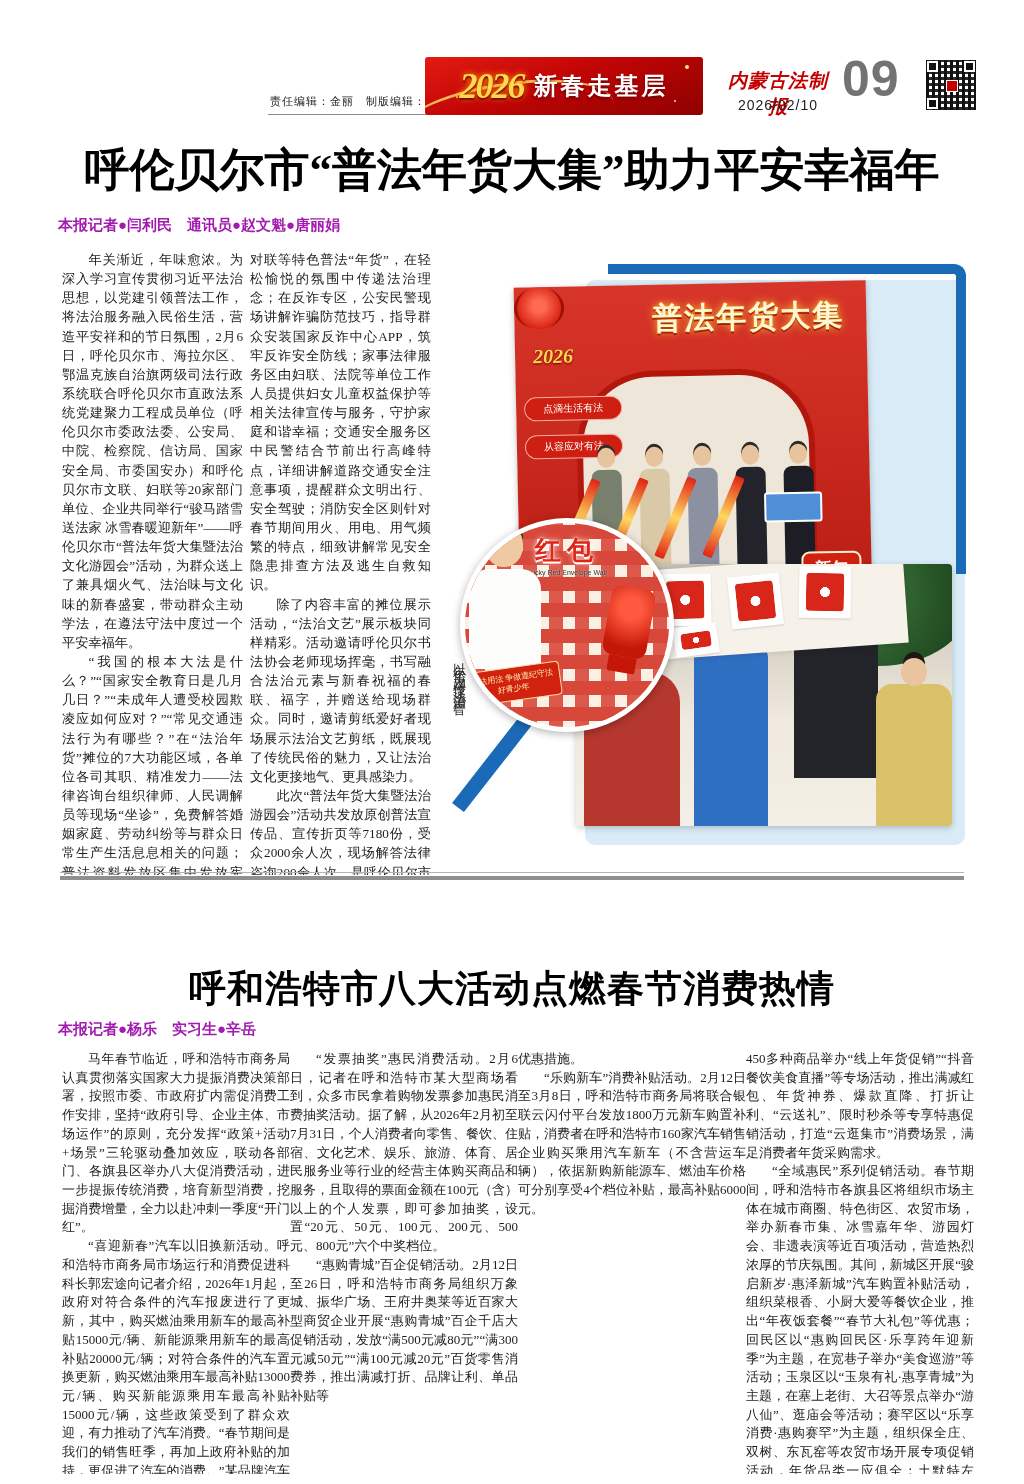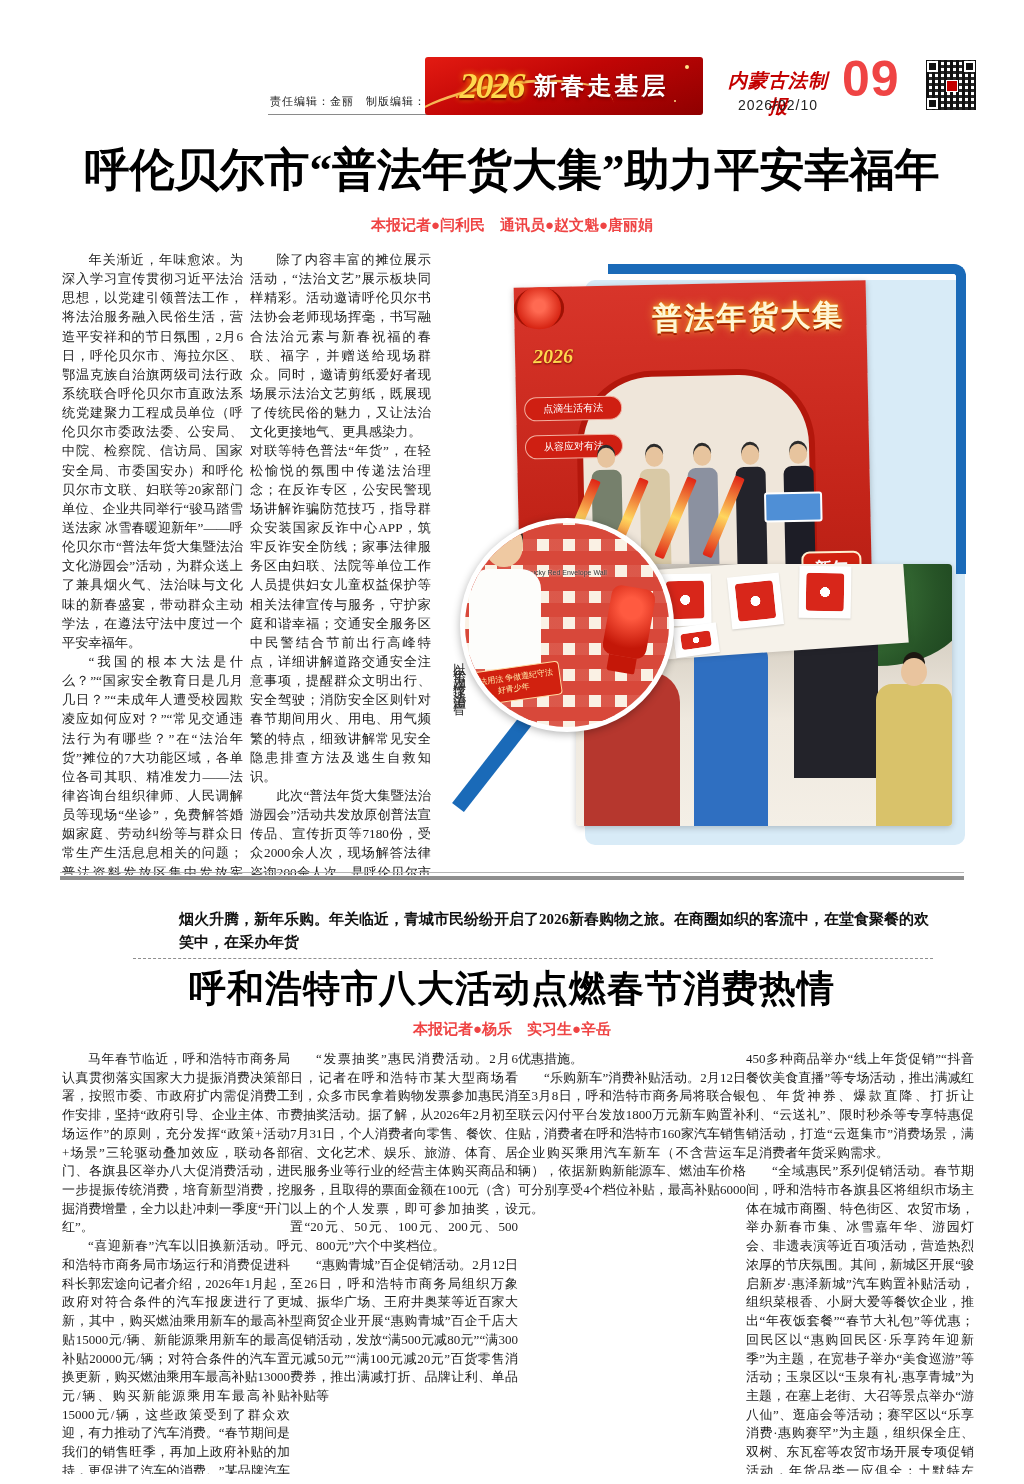--- a/index.html
+++ b/index.html
@@ -20,33 +20,33 @@
   .banner-spark{position:absolute;right:14px;top:8px;width:4px;height:4px;border-radius:50%;background:#ffe58a;
           box-shadow:-12px 34px 0 -1px #ffe58a,-230px 30px 0 -1px #ffd24d,-200px 8px 0 -2px #ffd24d,18px 20px 0 -2px #fff2b0;}
   .banner-year{position:relative;font-size:36px;font-weight:bold;font-style:italic;color:#ffd84d;
           text-shadow:0 2px 2px #7a0000,0 0 6px #ffb300;letter-spacing:-2px;}
   .banner-title{position:relative;font-size:24px;font-weight:900;color:#fff;letter-spacing:3px;
           font-family:"Liberation Sans","DejaVu Sans",sans-serif;text-shadow:0 2px 3px #6d0000;}
   .masthead{left:720px;top:68px;width:116px;text-align:center;font-size:19px;font-weight:bold;
           font-style:italic;color:#c40000;letter-spacing:1px;}
   .issue-date{left:720px;top:97px;width:116px;text-align:center;font-size:14px;color:#222;letter-spacing:1px;
           font-family:"Liberation Sans","DejaVu Sans",sans-serif;}
-  .page-number{left:842px;top:50px;font-size:50px;font-weight:900;color:#ef4444;
+  .page-number{left:842px;top:50px;font-size:50px;font-weight:900;color:#737373;
           font-family:"Liberation Sans","DejaVu Sans",sans-serif;letter-spacing:1px;text-align:center;}
   .qr{left:926px;top:60px;width:50px;height:50px;background:
         repeating-linear-gradient(0deg,rgba(17,17,17,.9) 0 3px,transparent 3px 6px),
         repeating-linear-gradient(90deg,#111 0 3px,#fff 3px 6px);outline:2px solid #fff;}
   .qr .eye{width:11px;height:11px;background:#111;border:2px solid #fff;box-sizing:border-box;}
   .qr .e1{left:1px;top:1px}.qr .e2{right:1px;top:1px}.qr .e3{left:1px;bottom:1px}
   .qr .dot{left:20px;top:20px;width:10px;height:10px;background:#c40000;border:1px solid #fff;}
 
   
   .headline1{left:58px;top:140px;width:908px;text-align:center;font-size:45px;font-weight:900;
           color:#000;letter-spacing:0;white-space:nowrap;}
-  .byline{width:908px;left:58px;text-align:center;font-size:15px;font-weight:bold;color:#ef4444;}
+  .byline{width:908px;left:58px;font-size:15px;font-weight:bold;color:#a21caf;}
   .byline1{top:216px;}
   .a1cols{left:62px;top:250px;width:370px;height:625px;display:flex;gap:7px;overflow:hidden;}
   .a1col{width:181px;height:625px;overflow:hidden;}
   .para{margin:0;text-align:justify;text-indent:2em;font-size:13.2px;line-height:1.45;color:#1c1c1c;}
   .para.cont{text-indent:0;}
   .para .lead{font-weight:normal;}
   .a2 .para{font-size:13px;line-height:1.44;}
 
   
   .panel-bg{left:585px;top:280px;width:380px;height:565px;background:#d8ebf7;border-radius:10px;}
@@ -187,22 +187,22 @@
 
   <h1 class="abs headline1" style="margin:0">呼伦贝尔市“普法年货大集”助力平安幸福年</h1>
   <div class="abs byline byline1">本报记者●闫利民　通讯员●赵文魁●唐丽娟</div>
 
   <div class="abs a1cols">
     <div class="a1col">
       <p class="para">年关渐近，年味愈浓。为深入学习宣传贯彻习近平法治思想，以党建引领普法工作，将法治服务融入民俗生活，营造平安祥和的节日氛围，2月6日，呼伦贝尔市、海拉尔区、鄂温克族自治旗两级司法行政系统联合呼伦贝尔市直政法系统党建聚力工程成员单位（呼伦贝尔市委政法委、公安局、中院、检察院、信访局、国家安全局、市委国安办）和呼伦贝尔市文联、妇联等20家部门单位、企业共同举行“骏马踏雪送法家 冰雪春暖迎新年”——呼伦贝尔市“普法年货大集暨法治文化游园会”活动，为群众送上了兼具烟火气、法治味与文化味的新春盛宴，带动群众主动学法，在遵法守法中度过一个平安幸福年。</p>
       <p class="para">“我国的根本大法是什么？”“国家安全教育日是几月几日？”“未成年人遭受校园欺凌应如何应对？”“常见交通违法行为有哪些？”在“法治年货”摊位的7大功能区域，各单位各司其职、精准发力——法律咨询台组织律师、人民调解员等现场“坐诊”，免费解答婚姻家庭、劳动纠纷等与群众日常生产生活息息相关的问题；普法资料发放区集中发放宪法、国家安全法、反间谍法、反有组织犯罪法、治安管理处罚法、未成年人保护法、妇女权益保障法、公路法、道路交通安全法等各类法律法规，让群众把“法律知识”带回家；互动体验区设置丢沙包、法治转盘问答等趣味项目，参与者答对问题即可获得法治窗花、法治</p>
     </div>
     <div class="a1col">
+      <p class="para cont">对联等特色普法“年货”，在轻松愉悦的氛围中传递法治理念；在反诈专区，公安民警现场讲解诈骗防范技巧，指导群众安装国家反诈中心APP，筑牢反诈安全防线；家事法律服务区由妇联、法院等单位工作人员提供妇女儿童权益保护等相关法律宣传与服务，守护家庭和谐幸福；交通安全服务区中民警结合节前出行高峰特点，详细讲解道路交通安全注意事项，提醒群众文明出行、安全驾驶；消防安全区则针对春节期间用火、用电、用气频繁的特点，细致讲解常见安全隐患排查方法及逃生自救知识。</p>
       <p class="para">除了内容丰富的摊位展示活动，“法治文艺”展示板块同样精彩。活动邀请呼伦贝尔书法协会老师现场挥毫，书写融合法治元素与新春祝福的春联、福字，并赠送给现场群众。同时，邀请剪纸爱好者现场展示法治文艺剪纸，既展现了传统民俗的魅力，又让法治文化更接地气、更具感染力。</p>
-      <p class="para cont">对联等特色普法“年货”，在轻松愉悦的氛围中传递法治理念；在反诈专区，公安民警现场讲解诈骗防范技巧，指导群众安装国家反诈中心APP，筑牢反诈安全防线；家事法律服务区由妇联、法院等单位工作人员提供妇女儿童权益保护等相关法律宣传与服务，守护家庭和谐幸福；交通安全服务区中民警结合节前出行高峰特点，详细讲解道路交通安全注意事项，提醒群众文明出行、安全驾驶；消防安全区则针对春节期间用火、用电、用气频繁的特点，细致讲解常见安全隐患排查方法及逃生自救知识。</p>
       <p class="para">此次“普法年货大集暨法治游园会”活动共发放原创普法宣传品、宣传折页等7180份，受众2000余人次，现场解答法律咨询200余人次，是呼伦贝尔市司法局推动全面落实普法责任制，践行法治为民初心、创新普法宣传形式的生动实践，也是各部门协同发力、服务群众、护航新春的具体举措。下一步，呼伦贝尔市司法局将联合各相关部门，依托传统节日、民俗活动等重要节点，常态化开展接地气、有温度的普法宣传和便民服务活动，不断延伸法治服务触角，为建设平安呼伦贝尔、法治呼伦贝尔筑牢坚实的法治根基。</p>
     </div>
   </div>
 
   <div class="abs panel-bg"></div>
   <div class="abs panel-frame"></div>
 
   <div class="abs photo-main">
     <div class="pm-room"></div>
     <div class="pm-title">普法年货大集</div>
@@ -232,20 +232,21 @@
         <i class="e2"></i>
         <i class="e3"></i>
         <i class="e4"></i>
         <i class="e5"></i>
         <i class="e6"></i>
     </div>
   </div>
 
   <div class="abs photo-circle">
     <div class="pc-grid"></div>
+    <div class="pc-title">红包</div>
     <div class="pc-sub">Lucky Red Envelope Wall</div>
     <div class="pc-person">
         <i class="head"></i>
         <i class="body"></i>
       </div>
     <i class="pc-knot"></i>
     <div class="pc-card">学法用法 争做遵纪守法好青少年</div>
   </div>
 
   <div class="abs photo-bottom">
@@ -266,21 +267,20 @@
 
   <div class="abs photo-stripe"></div>
   <div class="abs photo-caption">以年俗为媒传递法治声音</div>
 
   <div class="abs divider">
     <div class="thin"></div>
       <div class="thick"></div>
   </div>
 
   <div class="abs intro a2">
-    <p class="intro-l1">烟火升腾，新年乐购。年关临近，青城市民纷纷开启了2026新春购物之旅。在商圈如织的客流中，在堂食聚餐的欢笑中，在采办年货</p>
   </div>
 
   <h2 class="abs headline2" style="margin:0">呼和浩特市八大活动点燃春节消费热情</h2>
   <div class="abs byline byline2">本报记者●杨乐　实习生●辛岳</div>
 
   <div class="abs a2cols a2">
     <div class="a2col">
       <p class="para"><span>马年春节临近，呼和浩特市商务局认真贯彻落实国家大力提振消费决策部署，按照市委、市政府扩内需促消费工作安排，坚持“政府引导、企业主体、市场运作”的原则，充分发挥“政策+活动+场景”三轮驱动叠加效应，联动各部门、各旗县区举办八大促消费活动，进一步提振传统消费，培育新型消费，挖掘消费增量，全力以赴冲刺一季度“开门红”。</span></p>
       <p class="para"><b class="lead">“喜迎新春”汽车以旧换新活动。</b><span>呼和浩特市商务局市场运行和消费促进科科长郭宏途向记者介绍，2026年1月起，政府对符合条件的汽车报废进行了更新，其中，购买燃油乘用新车的最高补贴15000元/辆、新能源乘用新车的最高补贴20000元/辆；对符合条件的汽车置换更新，购买燃油乘用车最高补贴13000元/辆、购买新能源乘用车最高补贴15000元/辆，这些政策受到了群众欢迎，有力推动了汽车消费。“春节期间是我们的销售旺季，再加上政府补贴的加持，更促进了汽车的消费。”某品牌汽车经销商说道。</span></p>
 

